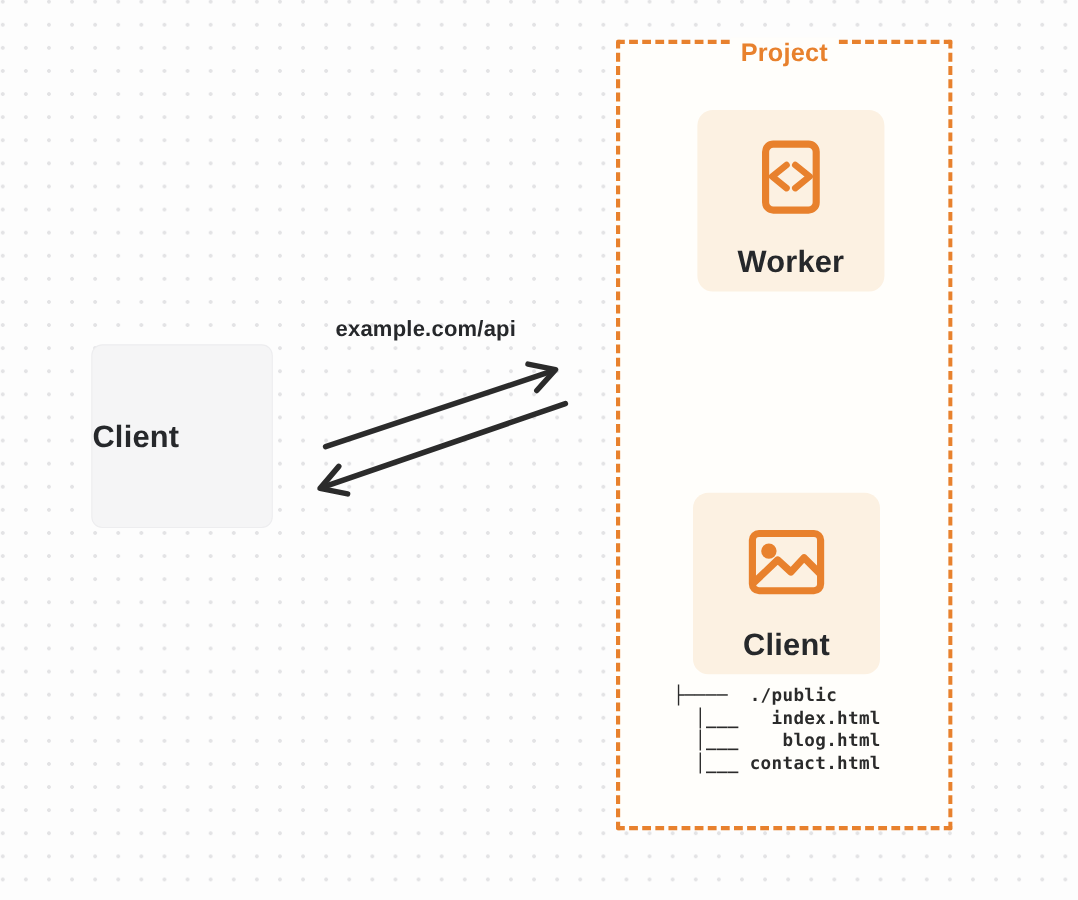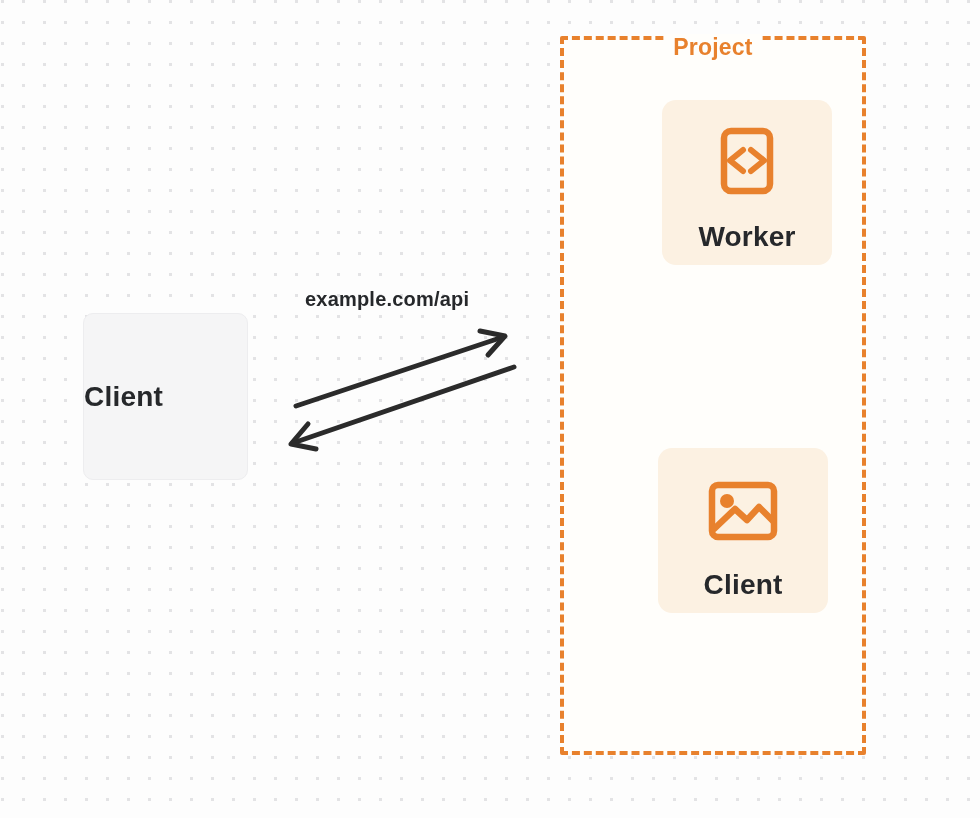--- a/index.html
+++ b/index.html
@@ -50,21 +50,21 @@
   .project-title{
     position:absolute;top:-16px;left:50%;transform:translateX(-50%);
     background:var(--project_bg);padding:0 9px;
     font-size:23px;font-weight:bold;color:var(--accent);letter-spacing:.2px;
     white-space:nowrap;
     margin-top:10px;
   }
   
   .card{
     position:absolute;width:170px;height:165px;background:var(--card_bg);
-    border-radius:14px;display:flex;flex-direction:column;align-items:center;margin-left:28px;
+    border-radius:14px;display:flex;flex-direction:column;align-items:center;
   }
   .card.worker{left:70px;top:60px;}  
   .card.assets{left:66px;top:408px;}
   .card .icon{flex:0 0 auto;}
   .card.worker .icon{margin-top:27px;}
   .card.assets .icon{margin-top:33px;}
   .card .label{
     font-size:28px;font-weight:bold;color:var(--text_dark);letter-spacing:.2px;
   }
   .card.worker .label{margin-top:22px;}
@@ -119,15 +119,19 @@
       <span class="icon">
         <svg width="70" height="60" viewBox="0 0 70 60">
           <rect class="stroke" x="4" y="4" width="62" height="52" rx="6" stroke-width="6.5"></rect>
           <circle class="fill" cx="19" cy="20" r="7"></circle>
           <polyline class="stroke" points="6,48 27,28 39,39 51,26 65,40" stroke-width="6.5"></polyline>
         </svg>
       </span>
       <span class="label">Client</span>
     </div>
 
+    <pre class="file-tree">├────  ./public
+  │___   index.html
+  │___    blog.html
+  │___ contact.html</pre>
   </div>
 
 </div>
 
 </body></html>

